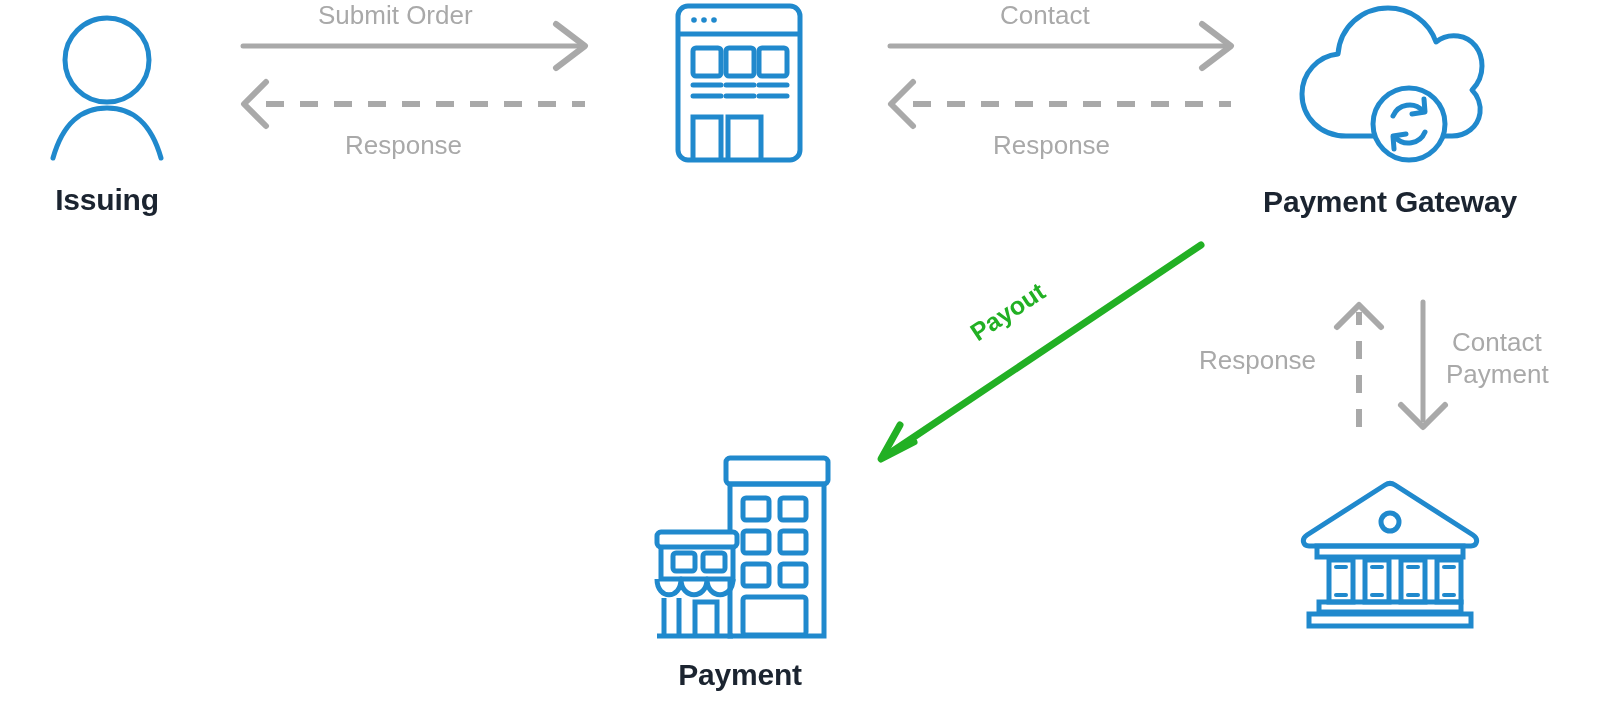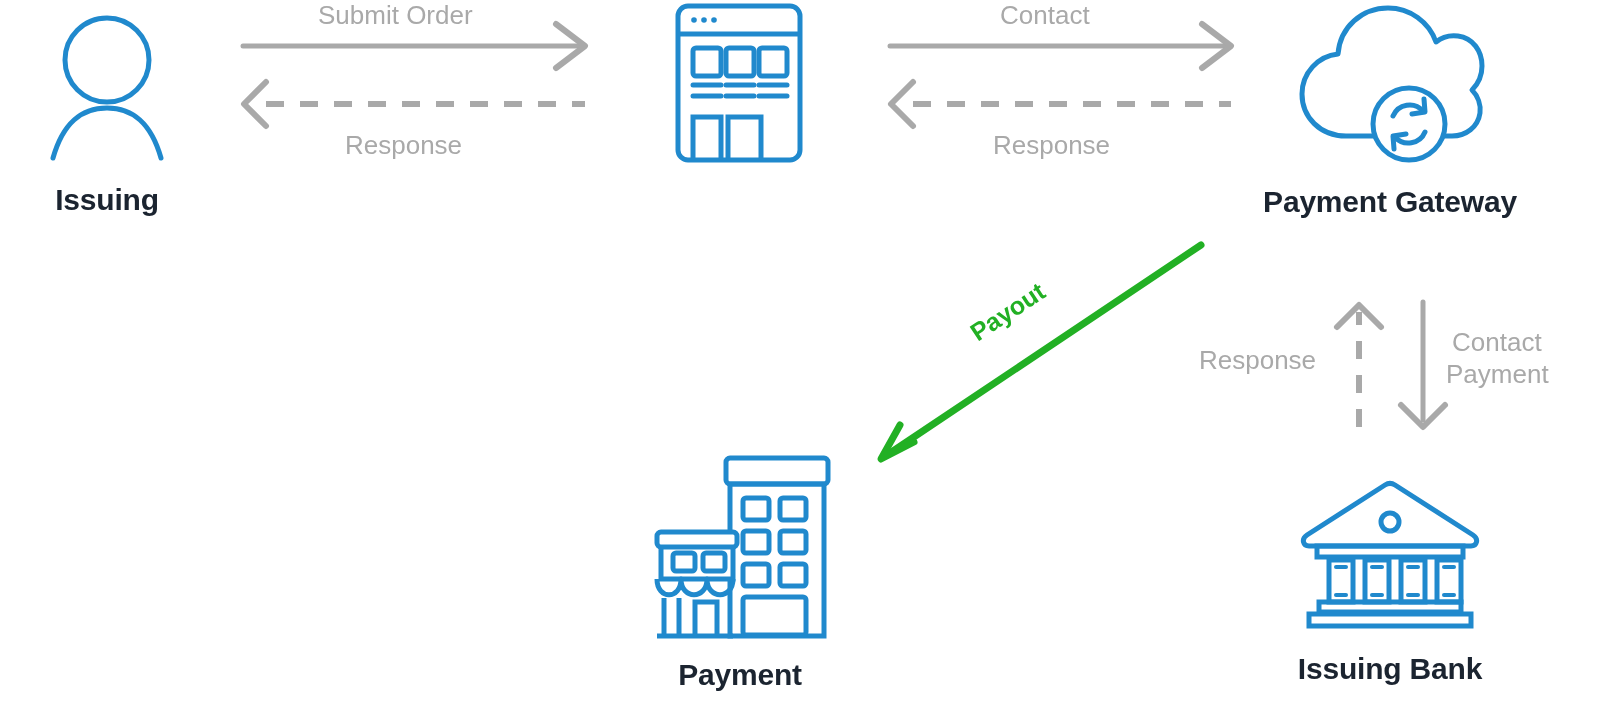--- a/index.html
+++ b/index.html
@@ -222,16 +222,15 @@
         <line x1="109" y1="93" x2="119" y2="93" stroke="#2089cd" stroke-width="4" stroke-linecap="round"></line>
         <line x1="109" y1="121" x2="119" y2="121" stroke="#2089cd" stroke-width="4" stroke-linecap="round"></line>
         <rect x="138" y="86" width="24" height="42" stroke="#2089cd" stroke-width="5" fill="none"></rect>
         <line x1="145" y1="93" x2="155" y2="93" stroke="#2089cd" stroke-width="4" stroke-linecap="round"></line>
         <line x1="145" y1="121" x2="155" y2="121" stroke="#2089cd" stroke-width="4" stroke-linecap="round"></line>
 
         <rect x="20" y="128" width="142" height="10" stroke="#2089cd" stroke-width="5" fill="none"></rect>
         <rect x="10" y="140" width="162" height="12" stroke="#2089cd" stroke-width="5" fill="none"></rect>
       </svg>
     </span>
-    <span class="node-label">Issuing Bank</span>
   </div>
 
 </div>
 
 </body></html>

